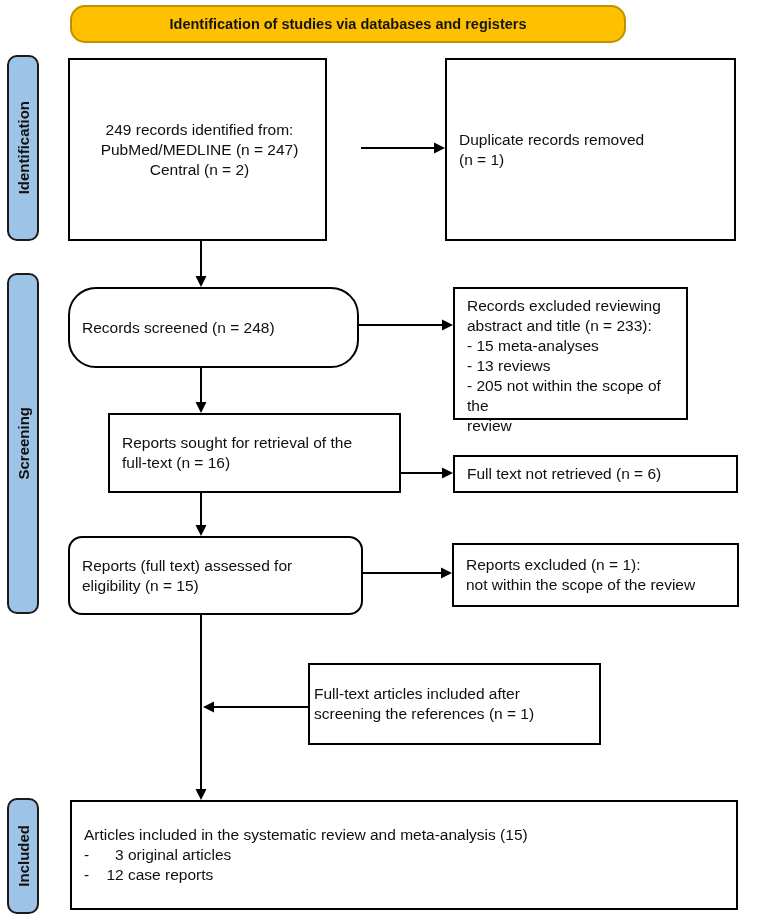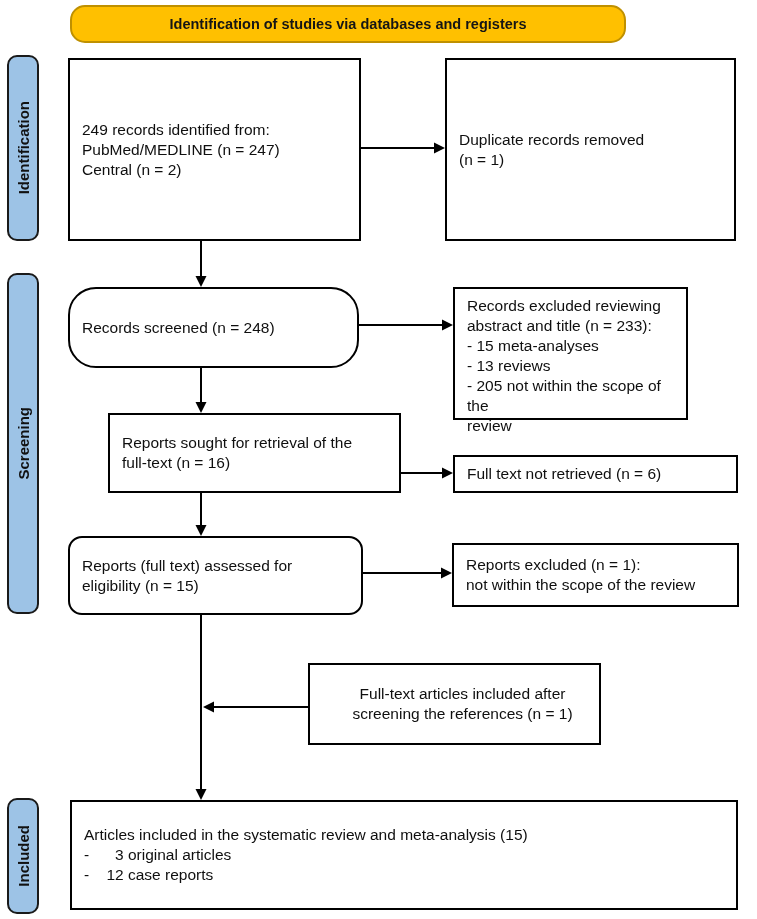--- a/index.html
+++ b/index.html
@@ -32,29 +32,29 @@
   #s-screening      { top:273px; height:341px; }
   #s-included       { top:798px; height:116px; }
 
   .box {
     position:absolute; background:#ffffff; border:2px solid #000;
     box-sizing:border-box; display:flex; flex-direction:column; justify-content:center;
     padding:6px 8px 6px 12px; font-size:15.5px; line-height:20px; color:#0f0f0f;
   }
   .box .line { display:block; white-space:pre-wrap; }
 
-  #b-identified   { left:68px;  top:58px;  width:293px; height:183px; }
+  #b-identified   { left:68px;  top:58px;  width:259px; height:183px;align-items:center; }
   #b-duplicates   { left:445px; top:58px;  width:291px; height:183px; }
   #b-screened     { left:68px;  top:287px; width:291px; height:81px;border-radius:28px;  }
   #b-excluded1    { left:453px; top:287px; width:235px; height:133px; justify-content:flex-start; padding-top:7px; }
   #b-sought       { left:60px;  top:413px; width:293px; height:80px;margin-left:48px;  }
   #b-notretrieved { left:453px; top:455px; width:285px; height:38px;  padding-top:2px; padding-bottom:2px; }
   #b-assessed     { left:68px;  top:536px; width:295px; height:79px;border-radius:14px;  }
   #b-excluded2    { left:452px; top:543px; width:287px; height:64px;  }
-  #b-references   { left:308px; top:663px; width:293px; height:82px;  padding-left:24px;align-items:center; }
+  #b-references   { left:308px; top:663px; width:293px; height:82px;  padding-left:4px; }
   #b-included     { left:70px;  top:800px; width:668px; height:110px; }
 </style>
 </head>
 <body>
 
 <div class="canvas">
 
   <svg class="connectors" viewBox="0 0 757 919" aria-hidden="true">
 
     <line x1="361" y1="148" x2="435" y2="148"></line>

